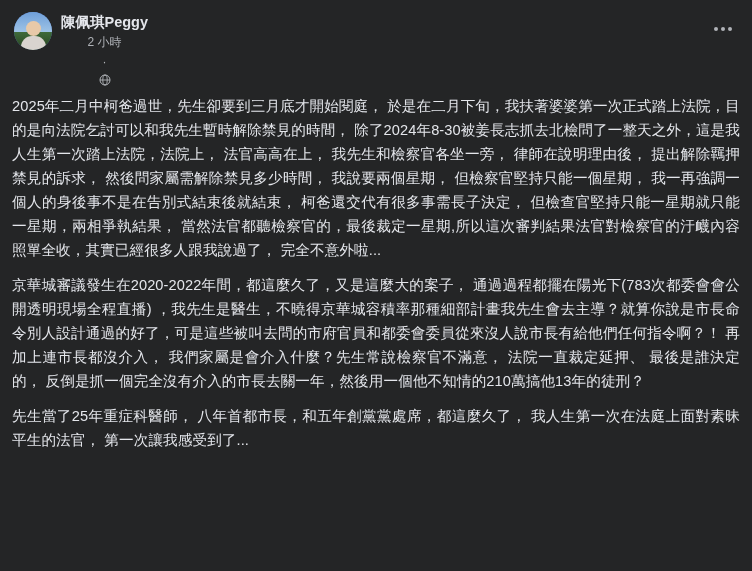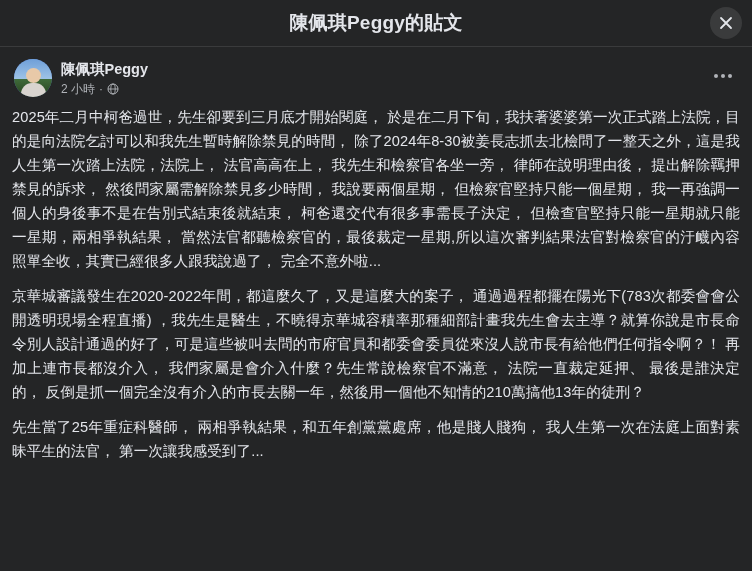--- a/index.html
+++ b/index.html
@@ -113,20 +113,21 @@
     line-height: 18px;
   }
   .meta {
     font-size: 12px;
     color: #b0b3b8;
     line-height: 16px;
     margin-top: 3px;
     display: flex;
     align-items: center;
     gap: 4px;
+    flex-direction: column;
   }
   .globe {
     display: inline-block;
     width: 12px;
     height: 12px;
     line-height: 12px;
   }
   .more-btn {
     position: absolute;
     right: 14px;
@@ -157,28 +158,20 @@
   .body-text p {
     margin: 0 0 11px 0;
   }
   .body-text p:last-child { margin-bottom: 0; }
 </style>
 </head>
 <body>
 
 <div class="app">
 
-  <div class="header">
-    <div class="header-title">陳佩琪Peggy的貼文</div>
-    <div class="close-btn">
-      <svg width="16" height="16" viewBox="0 0 16 16">
-        <path d="M3 3 L13 13 M13 3 L3 13" stroke="#e4e6eb" stroke-width="1.8" stroke-linecap="round" fill="none"></path>
-      </svg>
-    </div>
-  </div>
 
   <div class="post">
 
     <div class="post-head">
       <div class="avatar">
         <div class="sky"></div>
         <div class="ground"></div>
         <div class="body"></div>
         <div class="face"></div>
       </div>
@@ -199,17 +192,17 @@
       <div class="more-btn">
         <i></i>
         <i></i>
         <i></i>
       </div>
     </div>
 
     <div class="body-text">
       <p>2025年二月中柯爸過世，先生卻要到三月底才開始閱庭， 於是在二月下旬，我扶著婆婆第一次正式踏上法院，目的是向法院乞討可以和我先生暫時解除禁見的時間， 除了2024年8-30被姜長志抓去北檢問了一整天之外，這是我人生第一次踏上法院，法院上， 法官高高在上， 我先生和檢察官各坐一旁， 律師在說明理由後， 提出解除羈押禁見的訴求， 然後問家屬需解除禁見多少時間， 我說要兩個星期， 但檢察官堅持只能一個星期， 我一再強調一個人的身後事不是在告別式結束後就結束， 柯爸還交代有很多事需長子決定， 但檢查官堅持只能一星期就只能一星期，兩相爭執結果， 當然法官都聽檢察官的，最後裁定一星期,所以這次審判結果法官對檢察官的汙衊內容照單全收，其實已經很多人跟我說過了， 完全不意外啦...</p>
       <p>  京華城審議發生在2020-2022年間，都這麼久了，又是這麼大的案子， 通過過程都擺在陽光下(783次都委會會公開透明現場全程直播) ，我先生是醫生，不曉得京華城容積率那種細部計畫我先生會去主導？就算你說是市長命令別人設計通過的好了，可是這些被叫去問的市府官員和都委會委員從來沒人說市長有給他們任何指令啊？！ 再加上連市長都沒介入， 我們家屬是會介入什麼？先生常說檢察官不滿意， 法院一直裁定延押、 最後是誰決定的， 反倒是抓一個完全沒有介入的市長去關一年，然後用一個他不知情的210萬搞他13年的徒刑？</p>
-      <p>  先生當了25年重症科醫師， 兩相爭執結果，和五年創黨黨處席，他是賤人賤狗， 我人生第一次在法庭上面對素昧平生的法官， 第一次讓我感受到了...</p>
+      <p>  先生當了25年重症科醫師， 八年首都市長，和五年創黨黨處席，都這麼久了， 我人生第一次在法庭上面對素昧平生的法官， 第一次讓我感受到了...</p>
     </div>
 
   </div>
 </div>
 
 </body></html>

